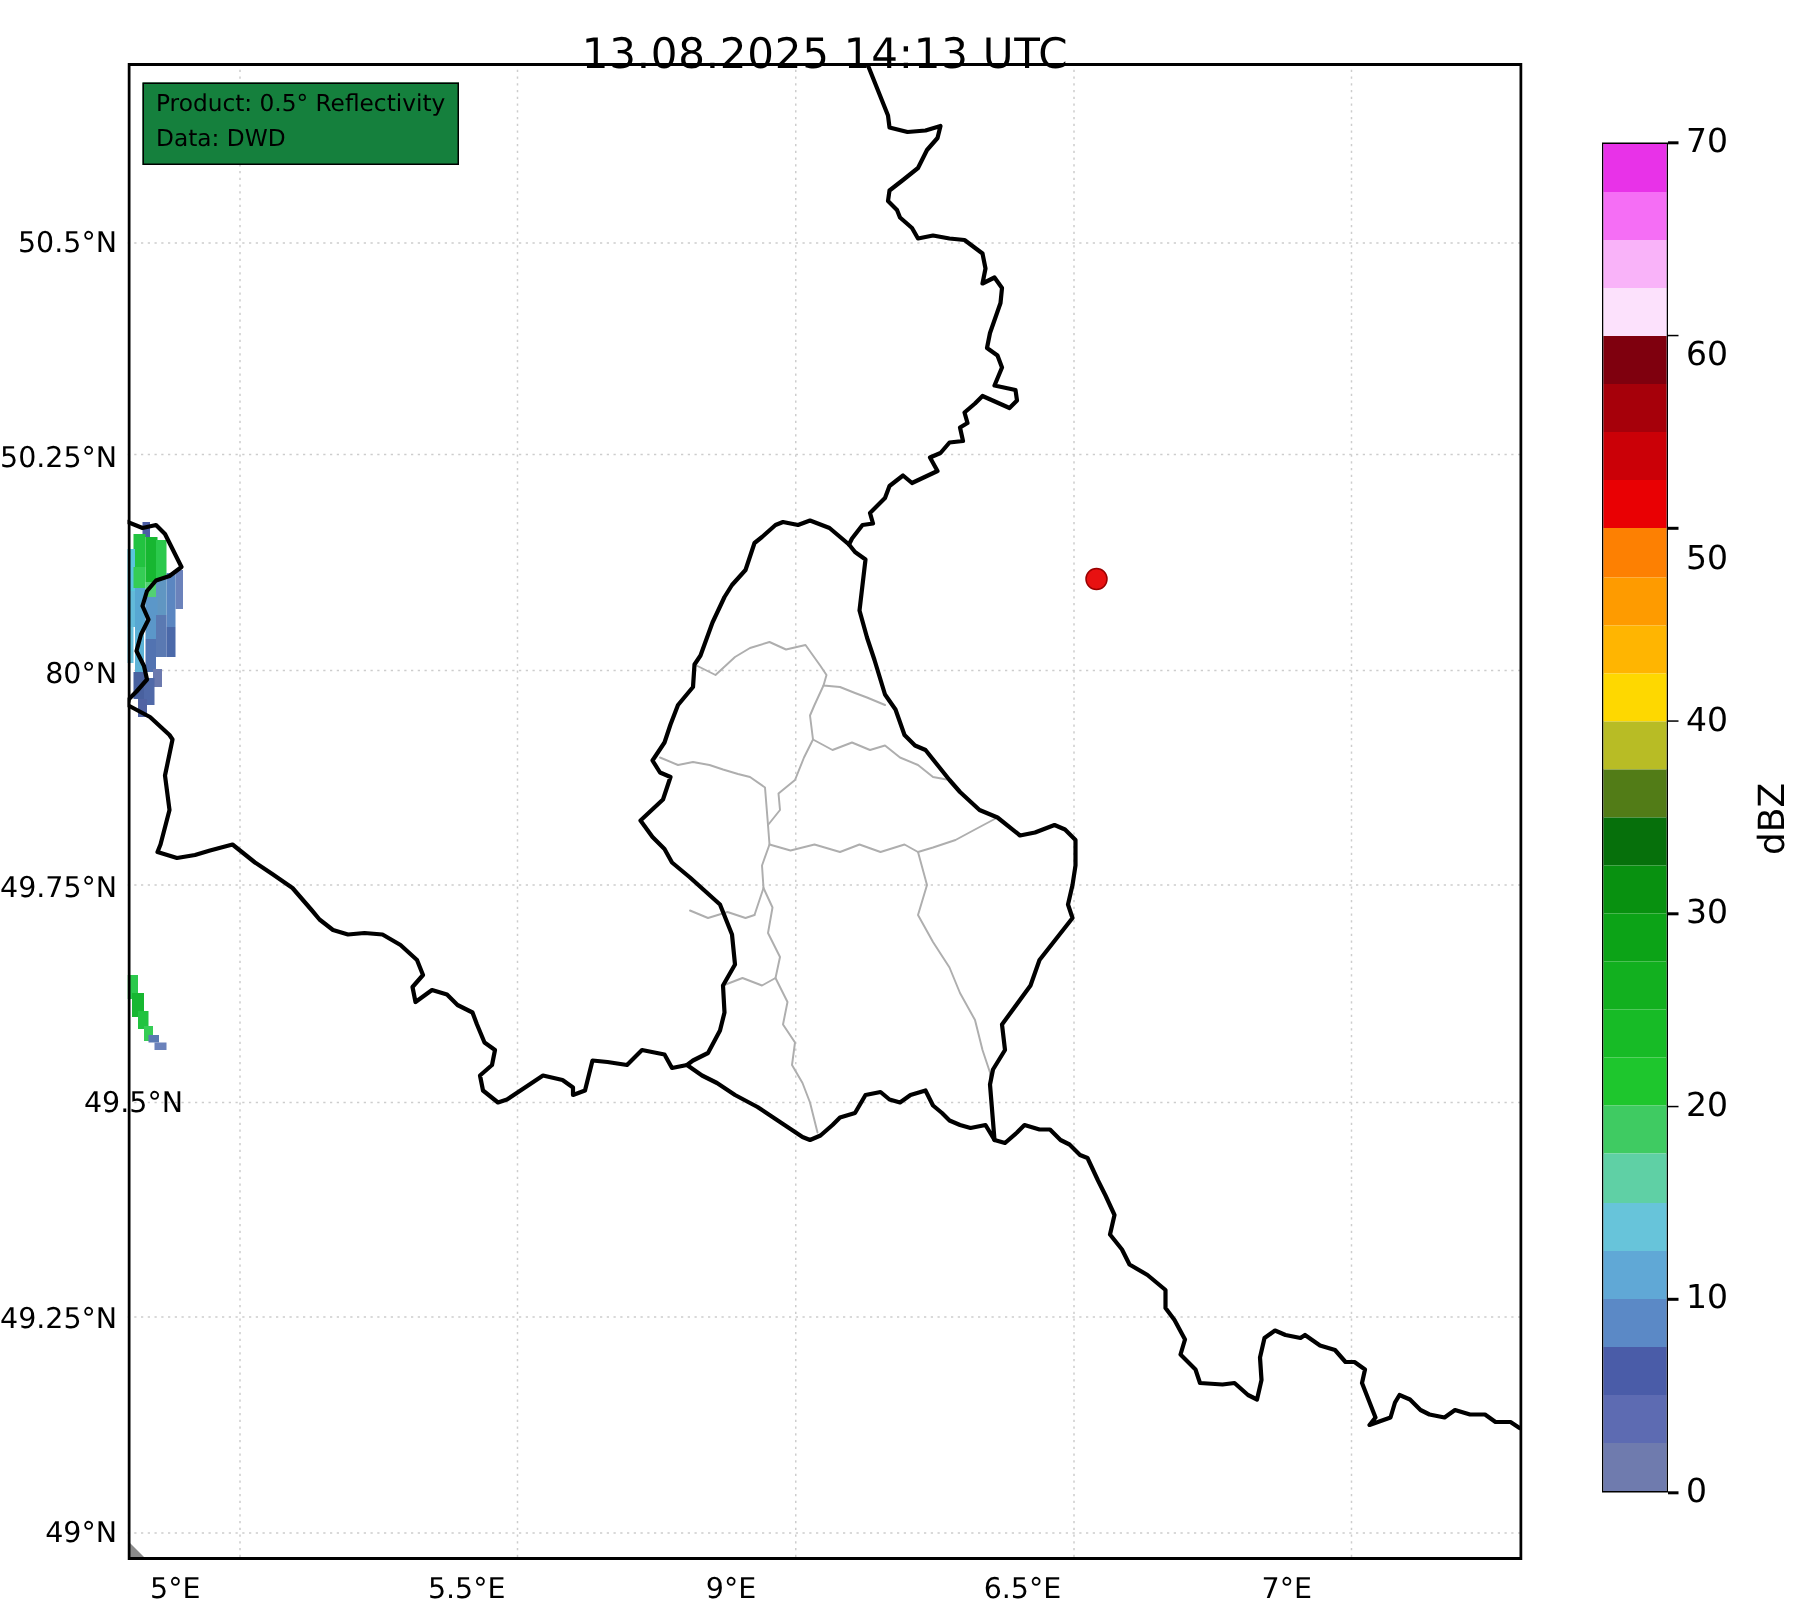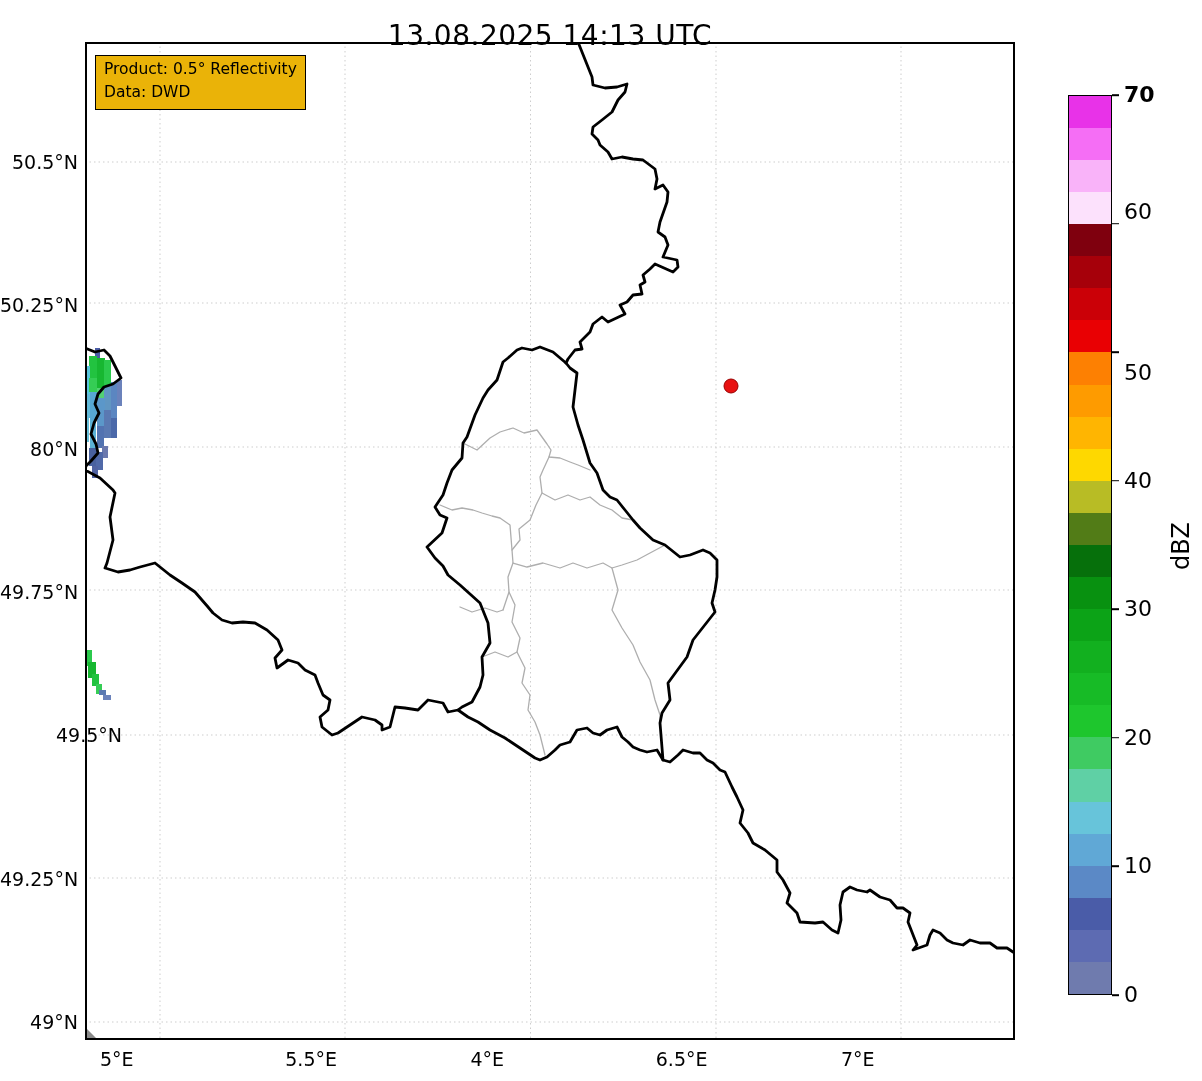--- a/index.html
+++ b/index.html
@@ -1,21 +1,21 @@
 <!DOCTYPE html>
 <html><head>
 <meta charset="utf-8">
 <style>
   html,body{margin:0;padding:0;background:#ffffff;}
   body{width:1202px;height:1081px;position:relative;overflow:hidden;
        font-family:"DejaVu Sans","Liberation Sans",sans-serif;color:#000;}
   .title{position:absolute;left:85px;top:19px;width:930px;text-align:center;
          font-size:28px;letter-spacing:.5px;}
   .map-wrap{position:absolute;left:85px;top:42px;width:930px;height:998px;}
-  .info-box{position:absolute;left:95px;top:55px;background:#eab308;border:1.3px solid #000;
+  .info-box{position:absolute;left:95px;top:55px;background:#15803d;border:1.3px solid #000;
             padding:2px 8px 4px 8px;font-size:15.5px;line-height:1.5;z-index:5;}
   .ytick{position:absolute;left:0;width:78px;text-align:right;font-size:19px;
          transform:translateY(-50%);}
   .xtick{position:absolute;top:1048px;width:120px;font-size:19px;
          transform:translateX(-50%);}
   .cbar{position:absolute;left:1068px;top:95px;width:44px;height:900px;}
   .cbar-stack{position:absolute;inset:0;display:flex;flex-direction:column-reverse;
               border:1.3px solid #000;box-sizing:border-box;}
   .cbar-seg{width:100%;flex:1 1 auto;}
   .cbar-tick{position:absolute;left:44px;width:7px;height:1.6px;background:#000;
@@ -122,21 +122,21 @@
     <div class="ytick" style="top: 305.33px;">50.25°N</div>
     <div class="ytick" style="top: 448.66px;">80°N</div>
     <div class="ytick" style="top: 591.99px;">49.75°N</div>
     <div class="ytick" style="top: 735.32px; padding-left: 44px;">49.5°N</div>
     <div class="ytick" style="top: 878.65px;">49.25°N</div>
     <div class="ytick" style="top: 1021.98px;">49°N</div>
   </div>
 <div id="xtick-layer">
     <div class="xtick" style="left: 160px;">5°E</div>
     <div class="xtick" style="left: 345.25px;">5.5°E</div>
-    <div class="xtick" style="left: 530.5px;">4°E</div>
+    <div class="xtick" style="left: 530.5px;">9°E</div>
     <div class="xtick" style="left: 715.75px;">6.5°E</div>
     <div class="xtick" style="left: 901px;">7°E</div>
   </div>
 
 <div class="cbar">
   <div class="cbar-stack" id="cbar-stack">
       <div class="cbar-seg" style="background: rgb(111, 123, 174);"></div>
       <div class="cbar-seg" style="background: rgb(93, 107, 178);"></div>
       <div class="cbar-seg" style="background: rgb(74, 92, 168);"></div>
       <div class="cbar-seg" style="background: rgb(91, 137, 198);"></div>
@@ -172,18 +172,18 @@
       <div class="cbar-ticklabel" style="top: 771.429px;">10</div>
       <div class="cbar-tick" style="top: 642.857px;"></div>
       <div class="cbar-ticklabel" style="top: 642.857px;">20</div>
       <div class="cbar-tick" style="top: 514.286px;"></div>
       <div class="cbar-ticklabel" style="top: 514.286px;">30</div>
       <div class="cbar-tick" style="top: 385.714px;"></div>
       <div class="cbar-ticklabel" style="top: 385.714px;">40</div>
       <div class="cbar-tick" style="top: 257.143px;"></div>
       <div class="cbar-ticklabel" style="top: 255px; margin-top: 23px;">50</div>
       <div class="cbar-tick" style="top: 128.571px;"></div>
-      <div class="cbar-ticklabel" style="top: 117px;">60</div>
+      <div class="cbar-ticklabel" style="top: 142px;">60</div>
       <div class="cbar-tick" style="top: 0px;"></div>
-      <div class="cbar-ticklabel" style="top: 0px; font-weight: bold;">70</div>
+      <div class="cbar-ticklabel" style="top: 0px;">70</div>
     </div>
 </div>
 <div class="cbar-axislabel">dBZ</div>
 
 </body></html>

